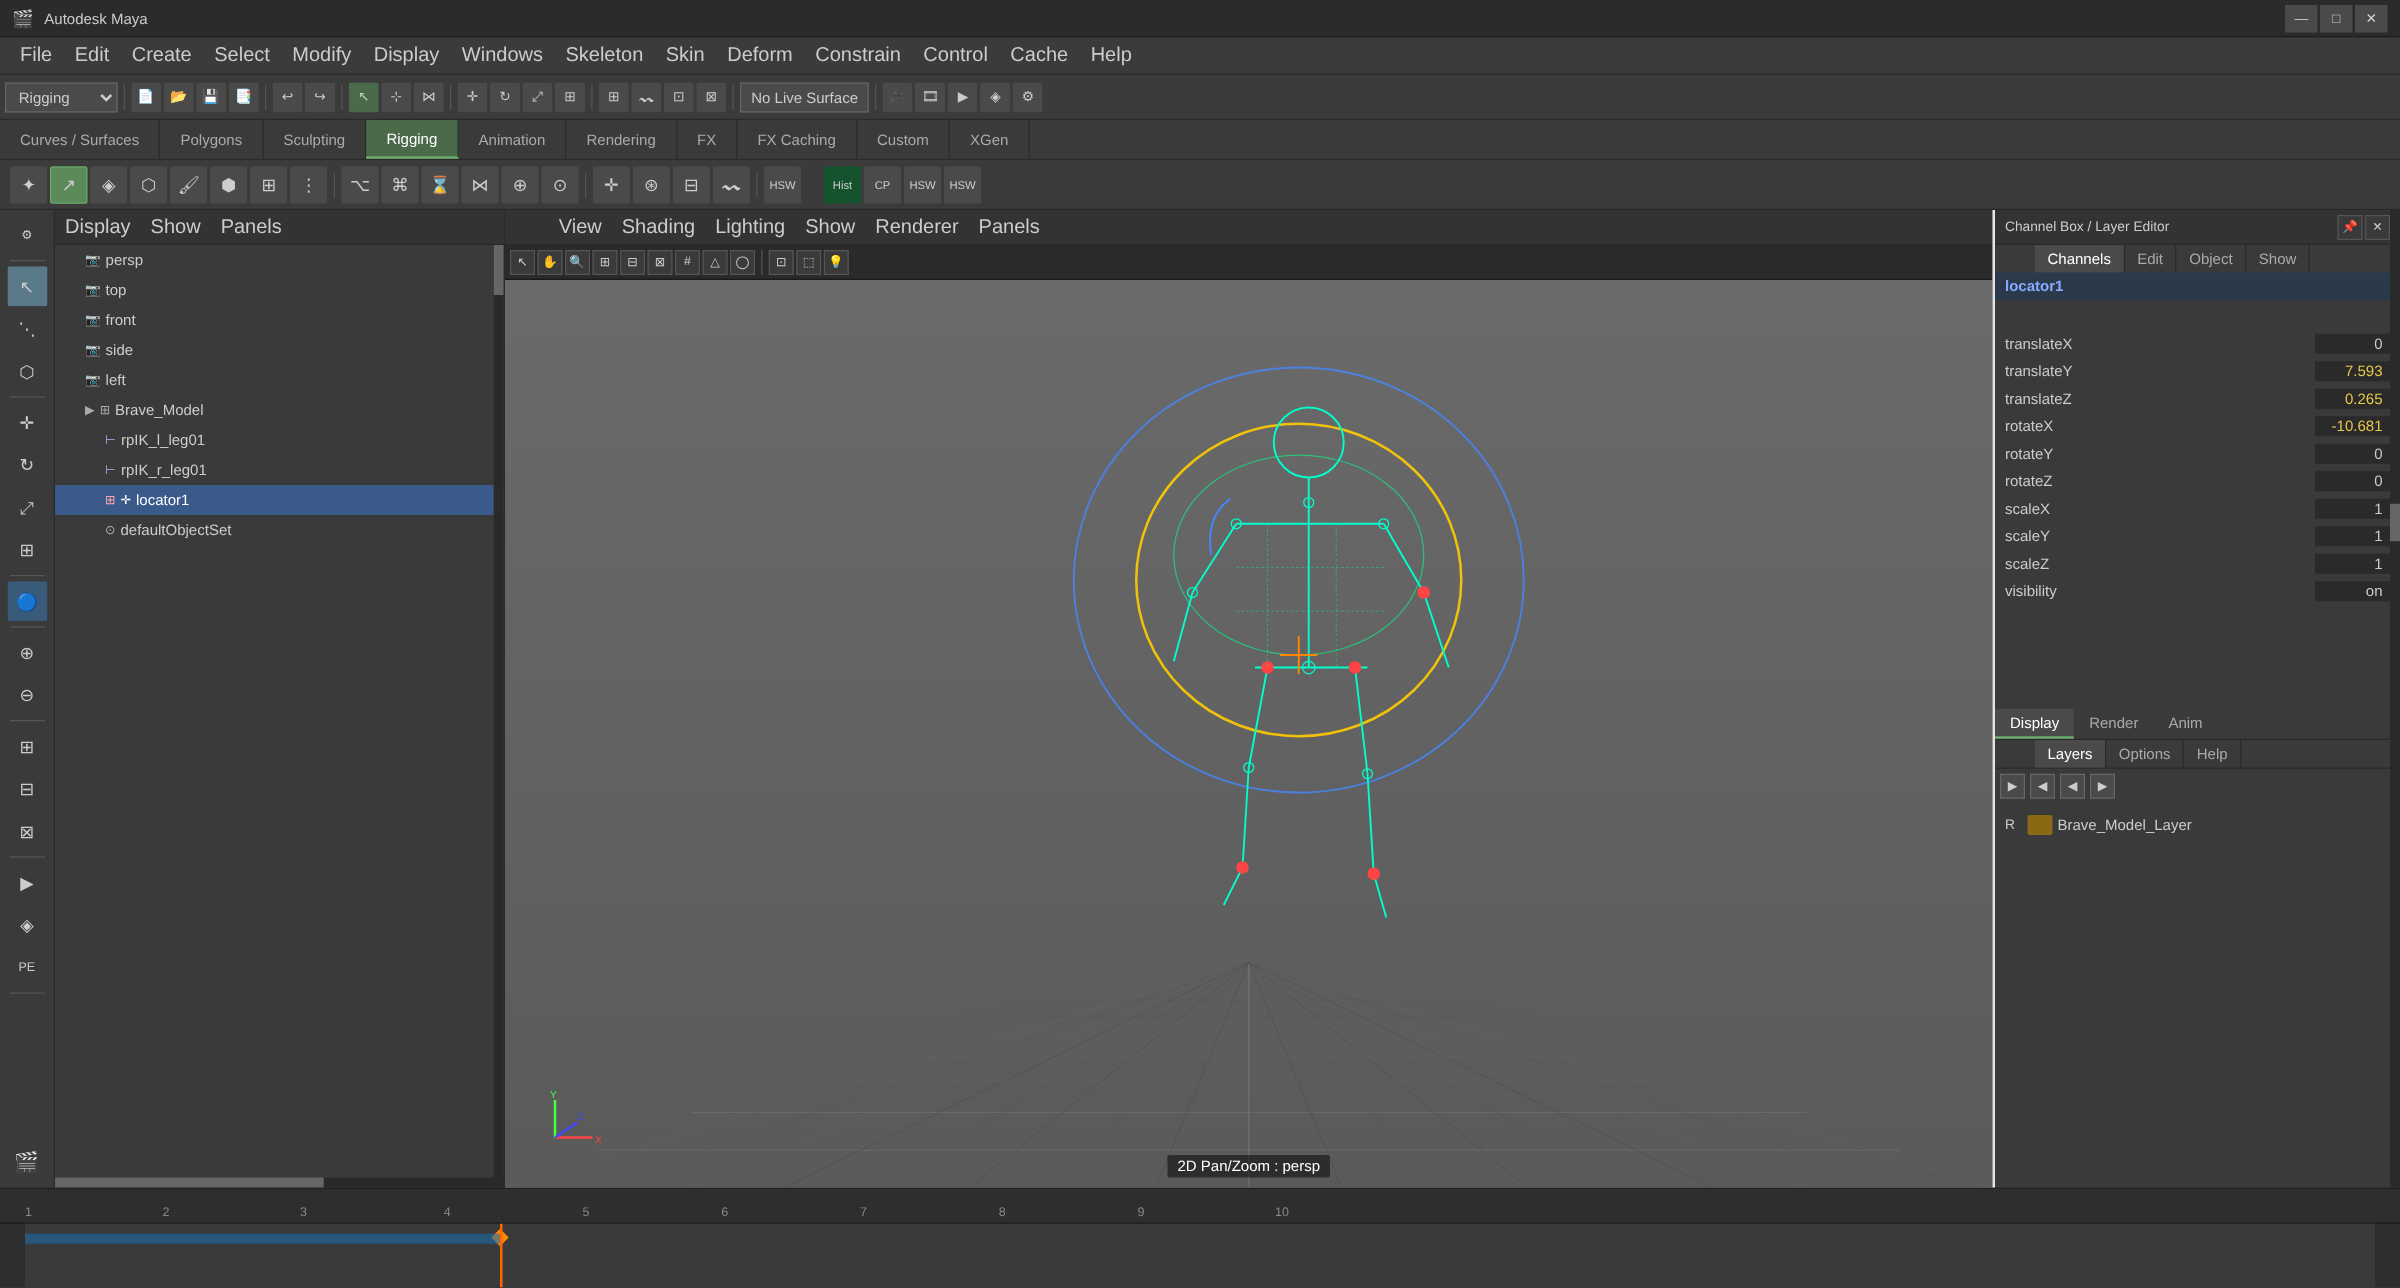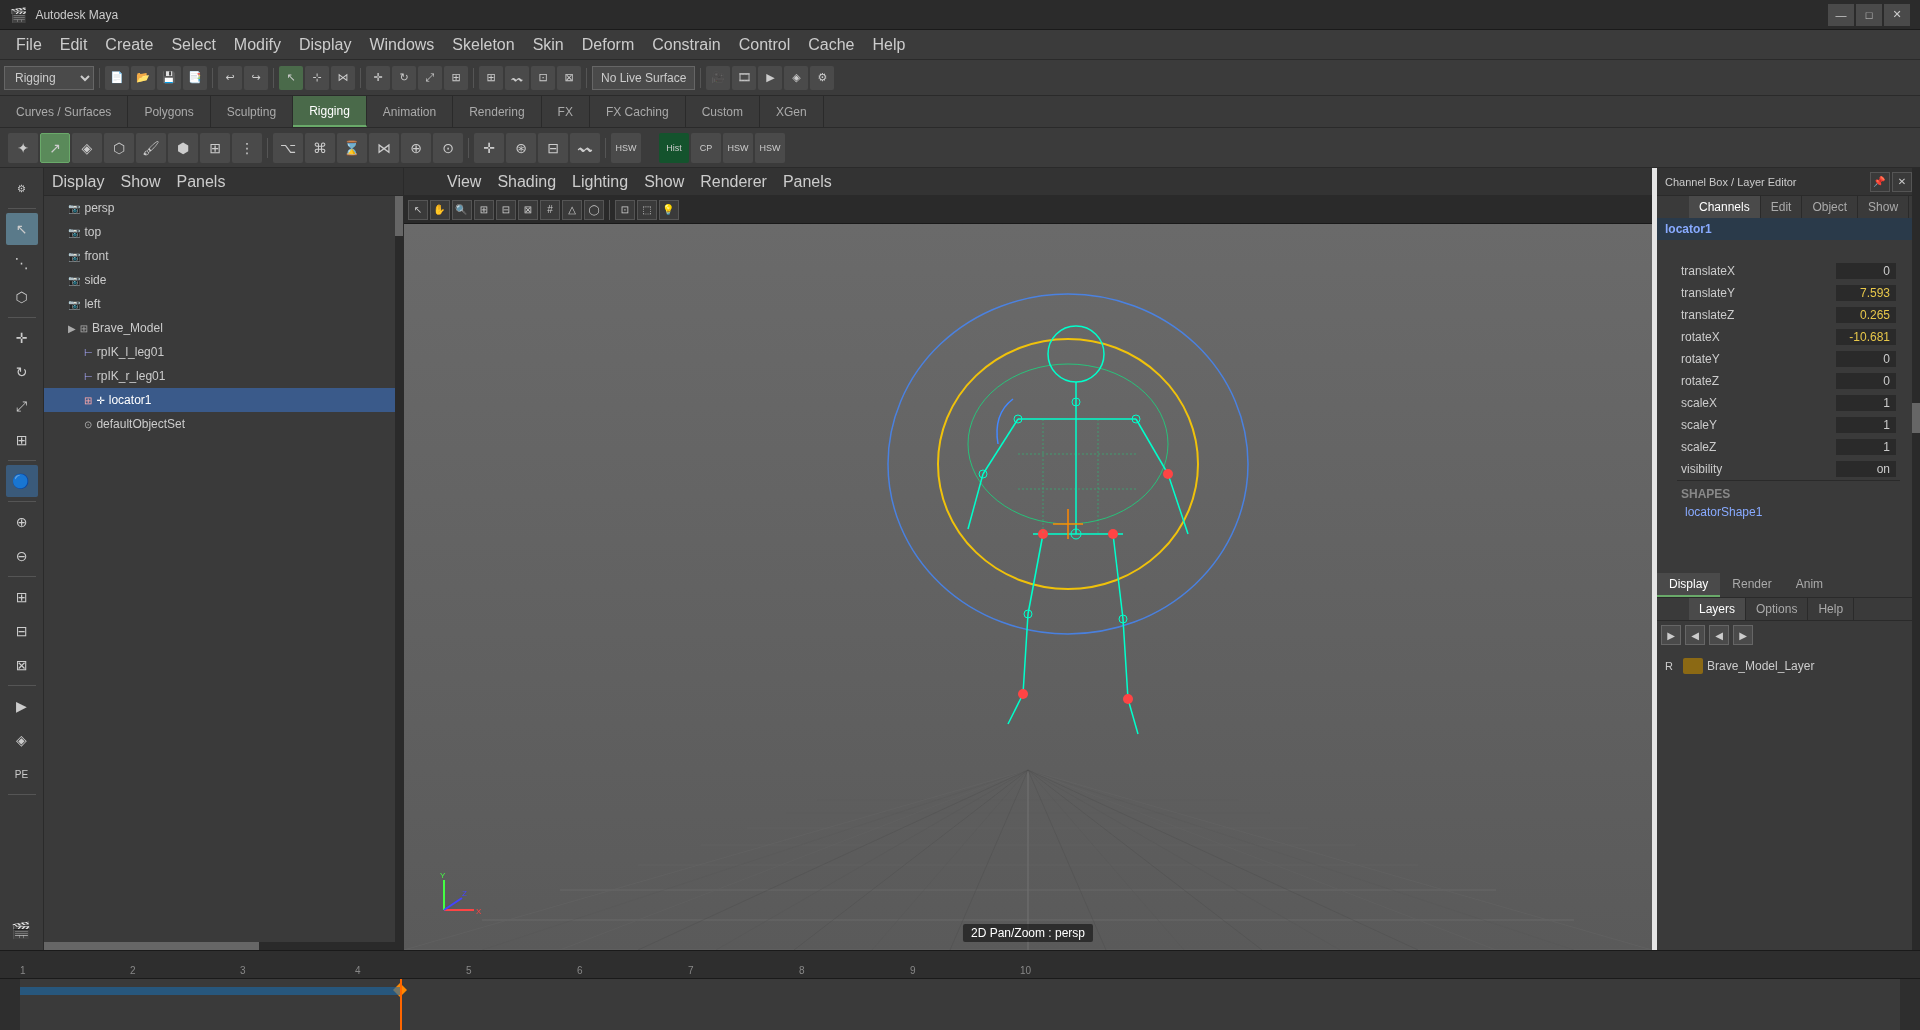--- a/index.html
+++ b/index.html
@@ -53,27 +53,27 @@
     .outliner-scroll-thumb { width: 8px; height: 40px; background: #666; position: absolute; top: 0; }
 
     
     #viewport { flex: 1; background: #5a5a5a; position: relative; display: flex; flex-direction: column; }
     #viewport-header { height: 28px; background: #333; display: flex; align-items: center; padding: 0 8px; gap: 16px; border-bottom: 1px solid #2a2a2a; font-size: 12px; }
     #viewport-toolbar { height: 28px; background: #2a2a2a; display: flex; align-items: center; padding: 0 4px; gap: 2px; border-bottom: 1px solid #1a1a1a; }
     #viewport-canvas { flex: 1; position: relative; background: linear-gradient(to bottom, #6a6a6a, #5a5a5a); overflow: hidden; }
     #viewport-label { position: absolute; bottom: 8px; left: 50%; transform: translateX(-50%); color: #fff; background: rgba(0,0,0,0.5); padding: 2px 8px; font-size: 12px; border-radius: 2px; }
 
     
-    #right-panel { width: 268px; background: #3a3a3a; border-left: 5px solid #e5e5e5; display: flex; flex-direction: column; }
+    #right-panel { width: 326px; background: #3a3a3a; border-left: 2px solid #e5e5e5; display: flex; flex-direction: column; }
     #right-panel-header { height: 28px; background: #333; display: flex; align-items: center; justify-content: space-between; padding: 0 8px; border-bottom: 1px solid #2a2a2a; font-size: 12px; }
     #channel-box-tabs { display: flex; gap: 0; }
     .cb-tab { padding: 4px 10px; cursor: pointer; font-size: 12px; color: #aaa; border-right: 1px solid #2a2a2a; }
     .cb-tab.active { color: #fff; background: #4a4a4a; margin-left: 32px; }
     
-    #channels-area { flex: 1; padding: 20px; overflow: hidden; }
+    #channels-area { flex: 1; padding: 4px; overflow: hidden; margin-top: 20px; }
     .channel-row { display: flex; justify-content: space-between; align-items: center; height: 22px; padding: 0 4px; }
     .channel-label { font-size: 12px; color: #ccc; }
     .channel-value { font-size: 12px; color: #cccccc; background: #2a2a2a; padding: 1px 6px; min-width: 60px; text-align: right; }
     .channel-value.nonzero { color: #e8c84a; }
     
     #shapes-section { padding: 4px; border-top: 1px solid #2a2a2a; }
     .shapes-label { font-size: 12px; color: #888; font-weight: bold; padding: 2px 0; }
     .shapes-value { font-size: 12px; color: #88aaff; padding: 2px 4px; }
     
     #display-render-tabs { display: flex; border-bottom: 1px solid #2a2a2a; }
@@ -514,24 +514,20 @@
       </div>
       <div class="channel-row">
         <span class="channel-label">scaleZ</span>
         <span class="channel-value">1</span>
       </div>
       <div class="channel-row">
         <span class="channel-label">visibility</span>
         <span class="channel-value">on</span>
       </div>
 
-      <div id="shapes-section">
-        <div class="shapes-label">SHAPES</div>
-        <div class="shapes-value">locatorShape1</div>
-      </div>
     </div>
 
     <div id="display-render-tabs">
       <span class="dr-tab active">Display</span>
       <span class="dr-tab">Render</span>
       <span class="dr-tab">Anim</span>
     </div>
 
     <div style="display:flex; border-bottom:1px solid #2a2a2a;">
       <span class="cb-tab active">Layers</span>

